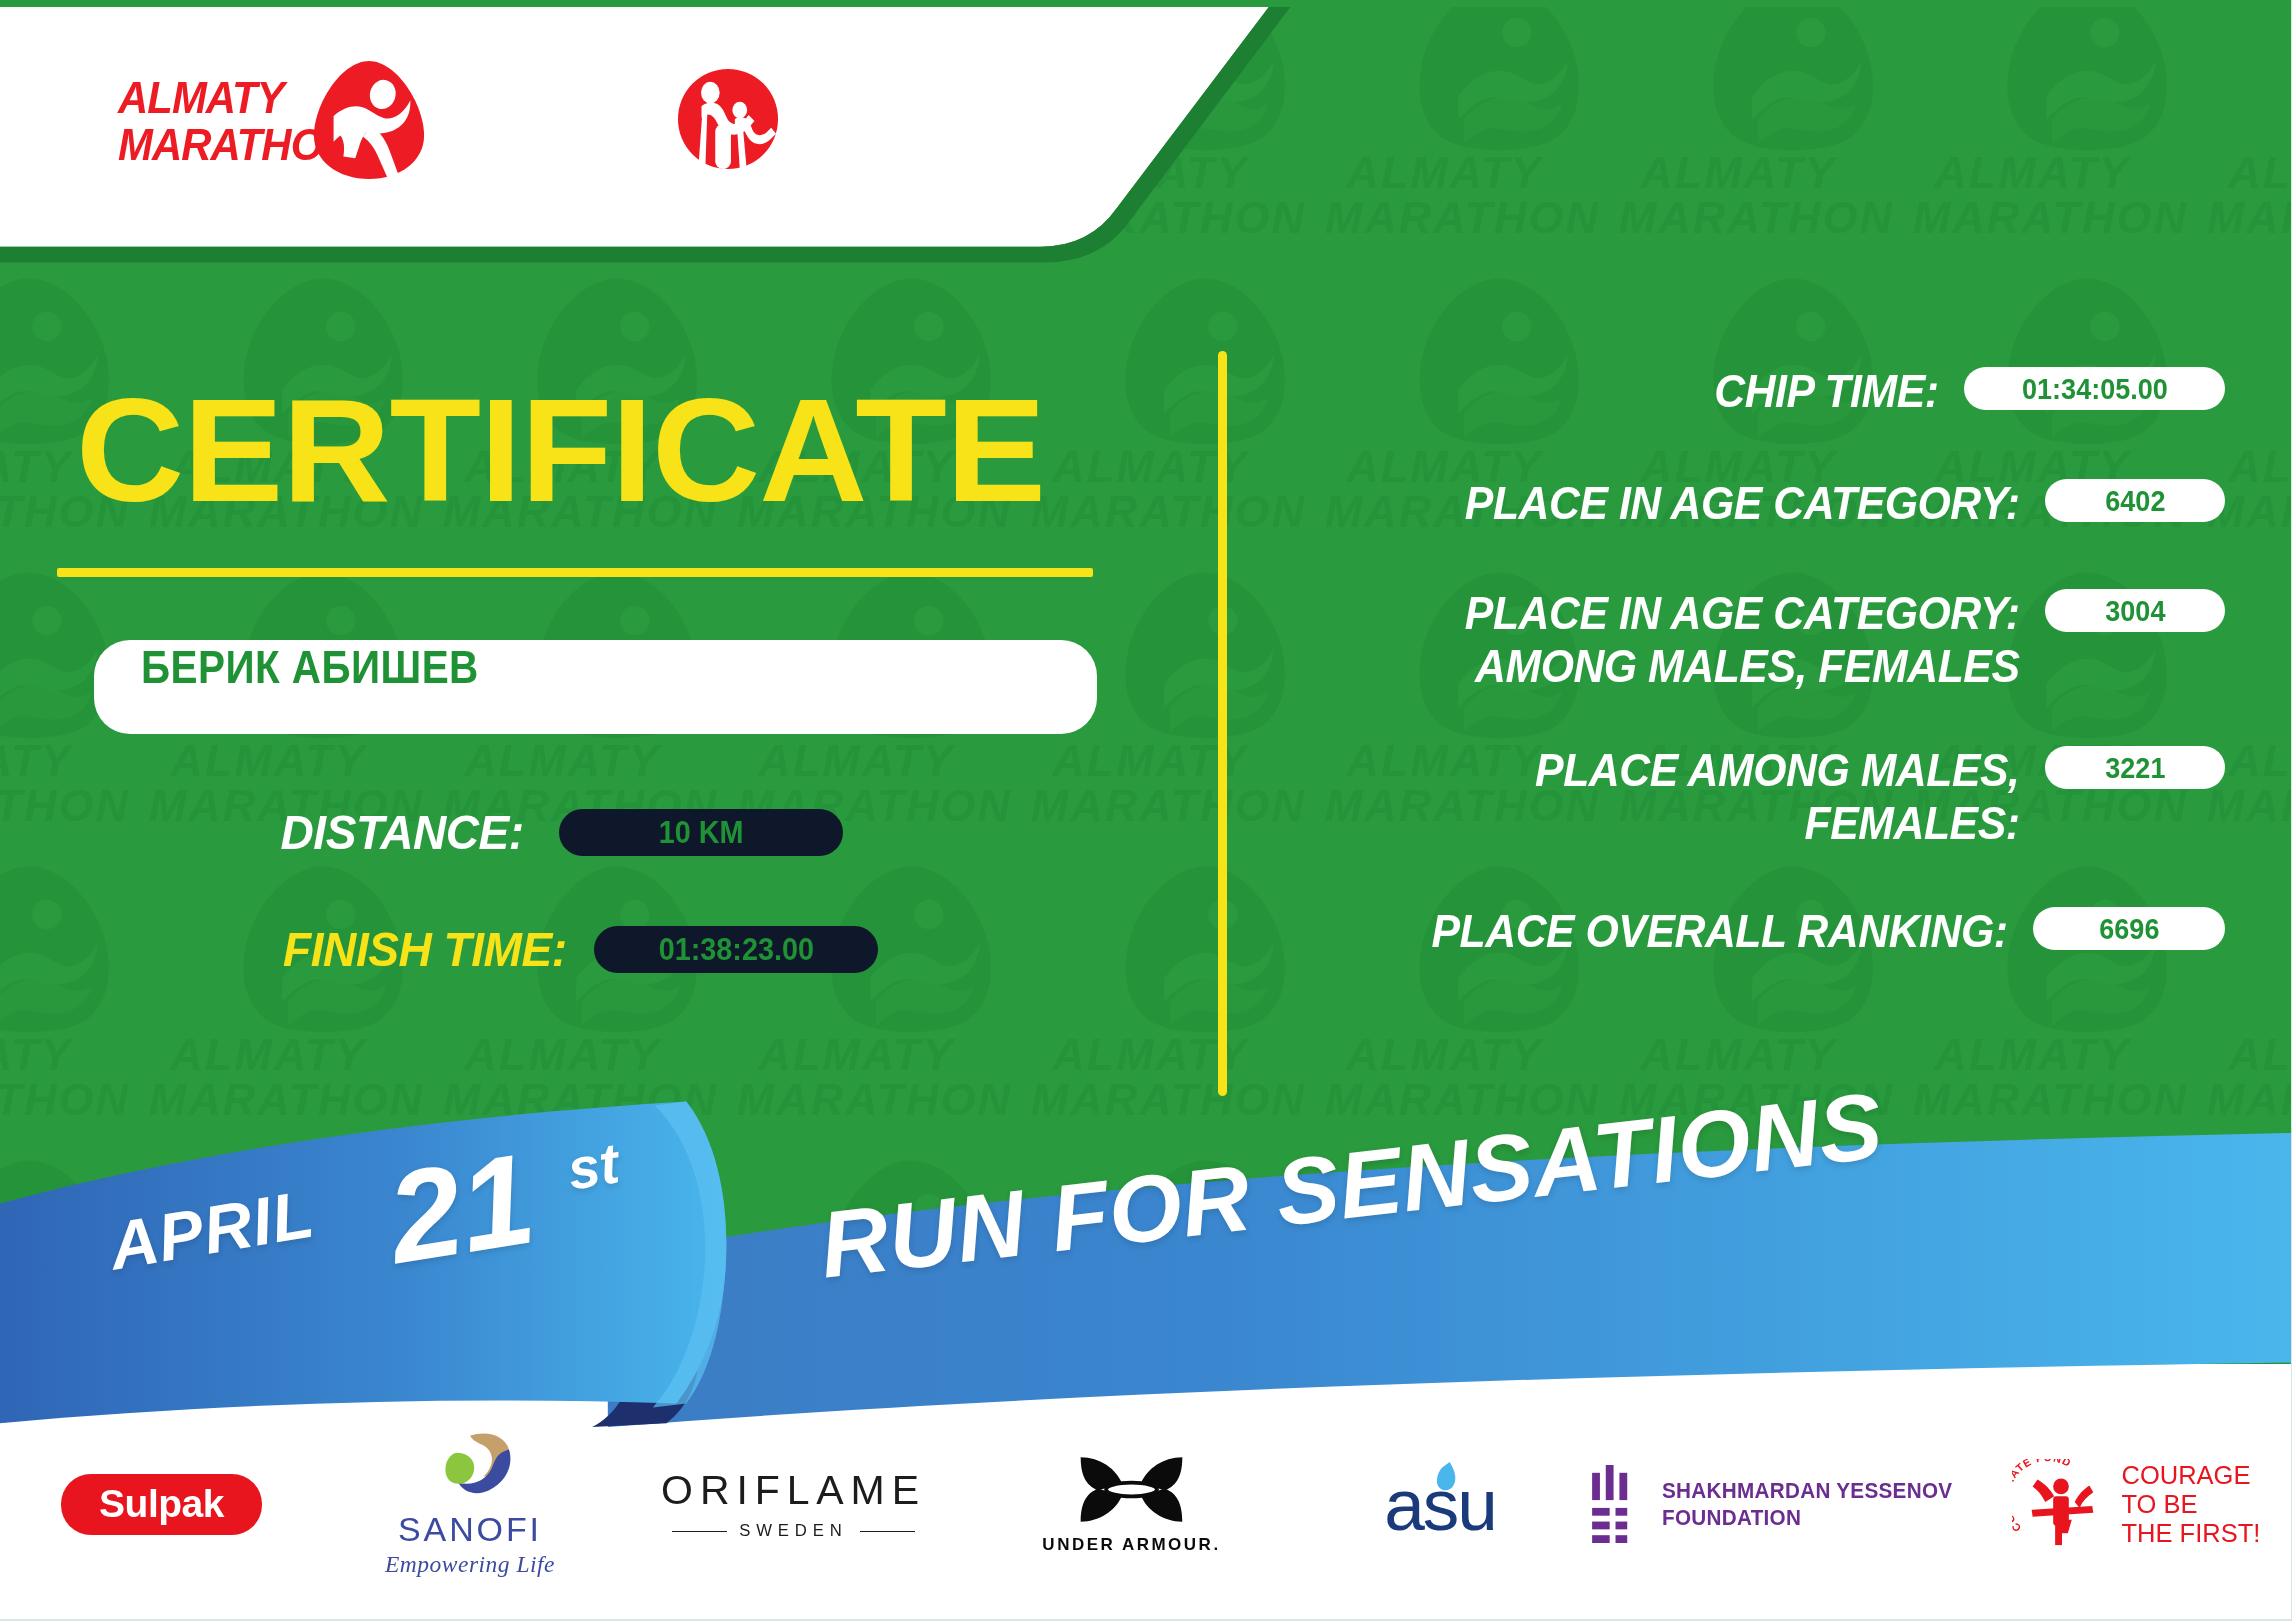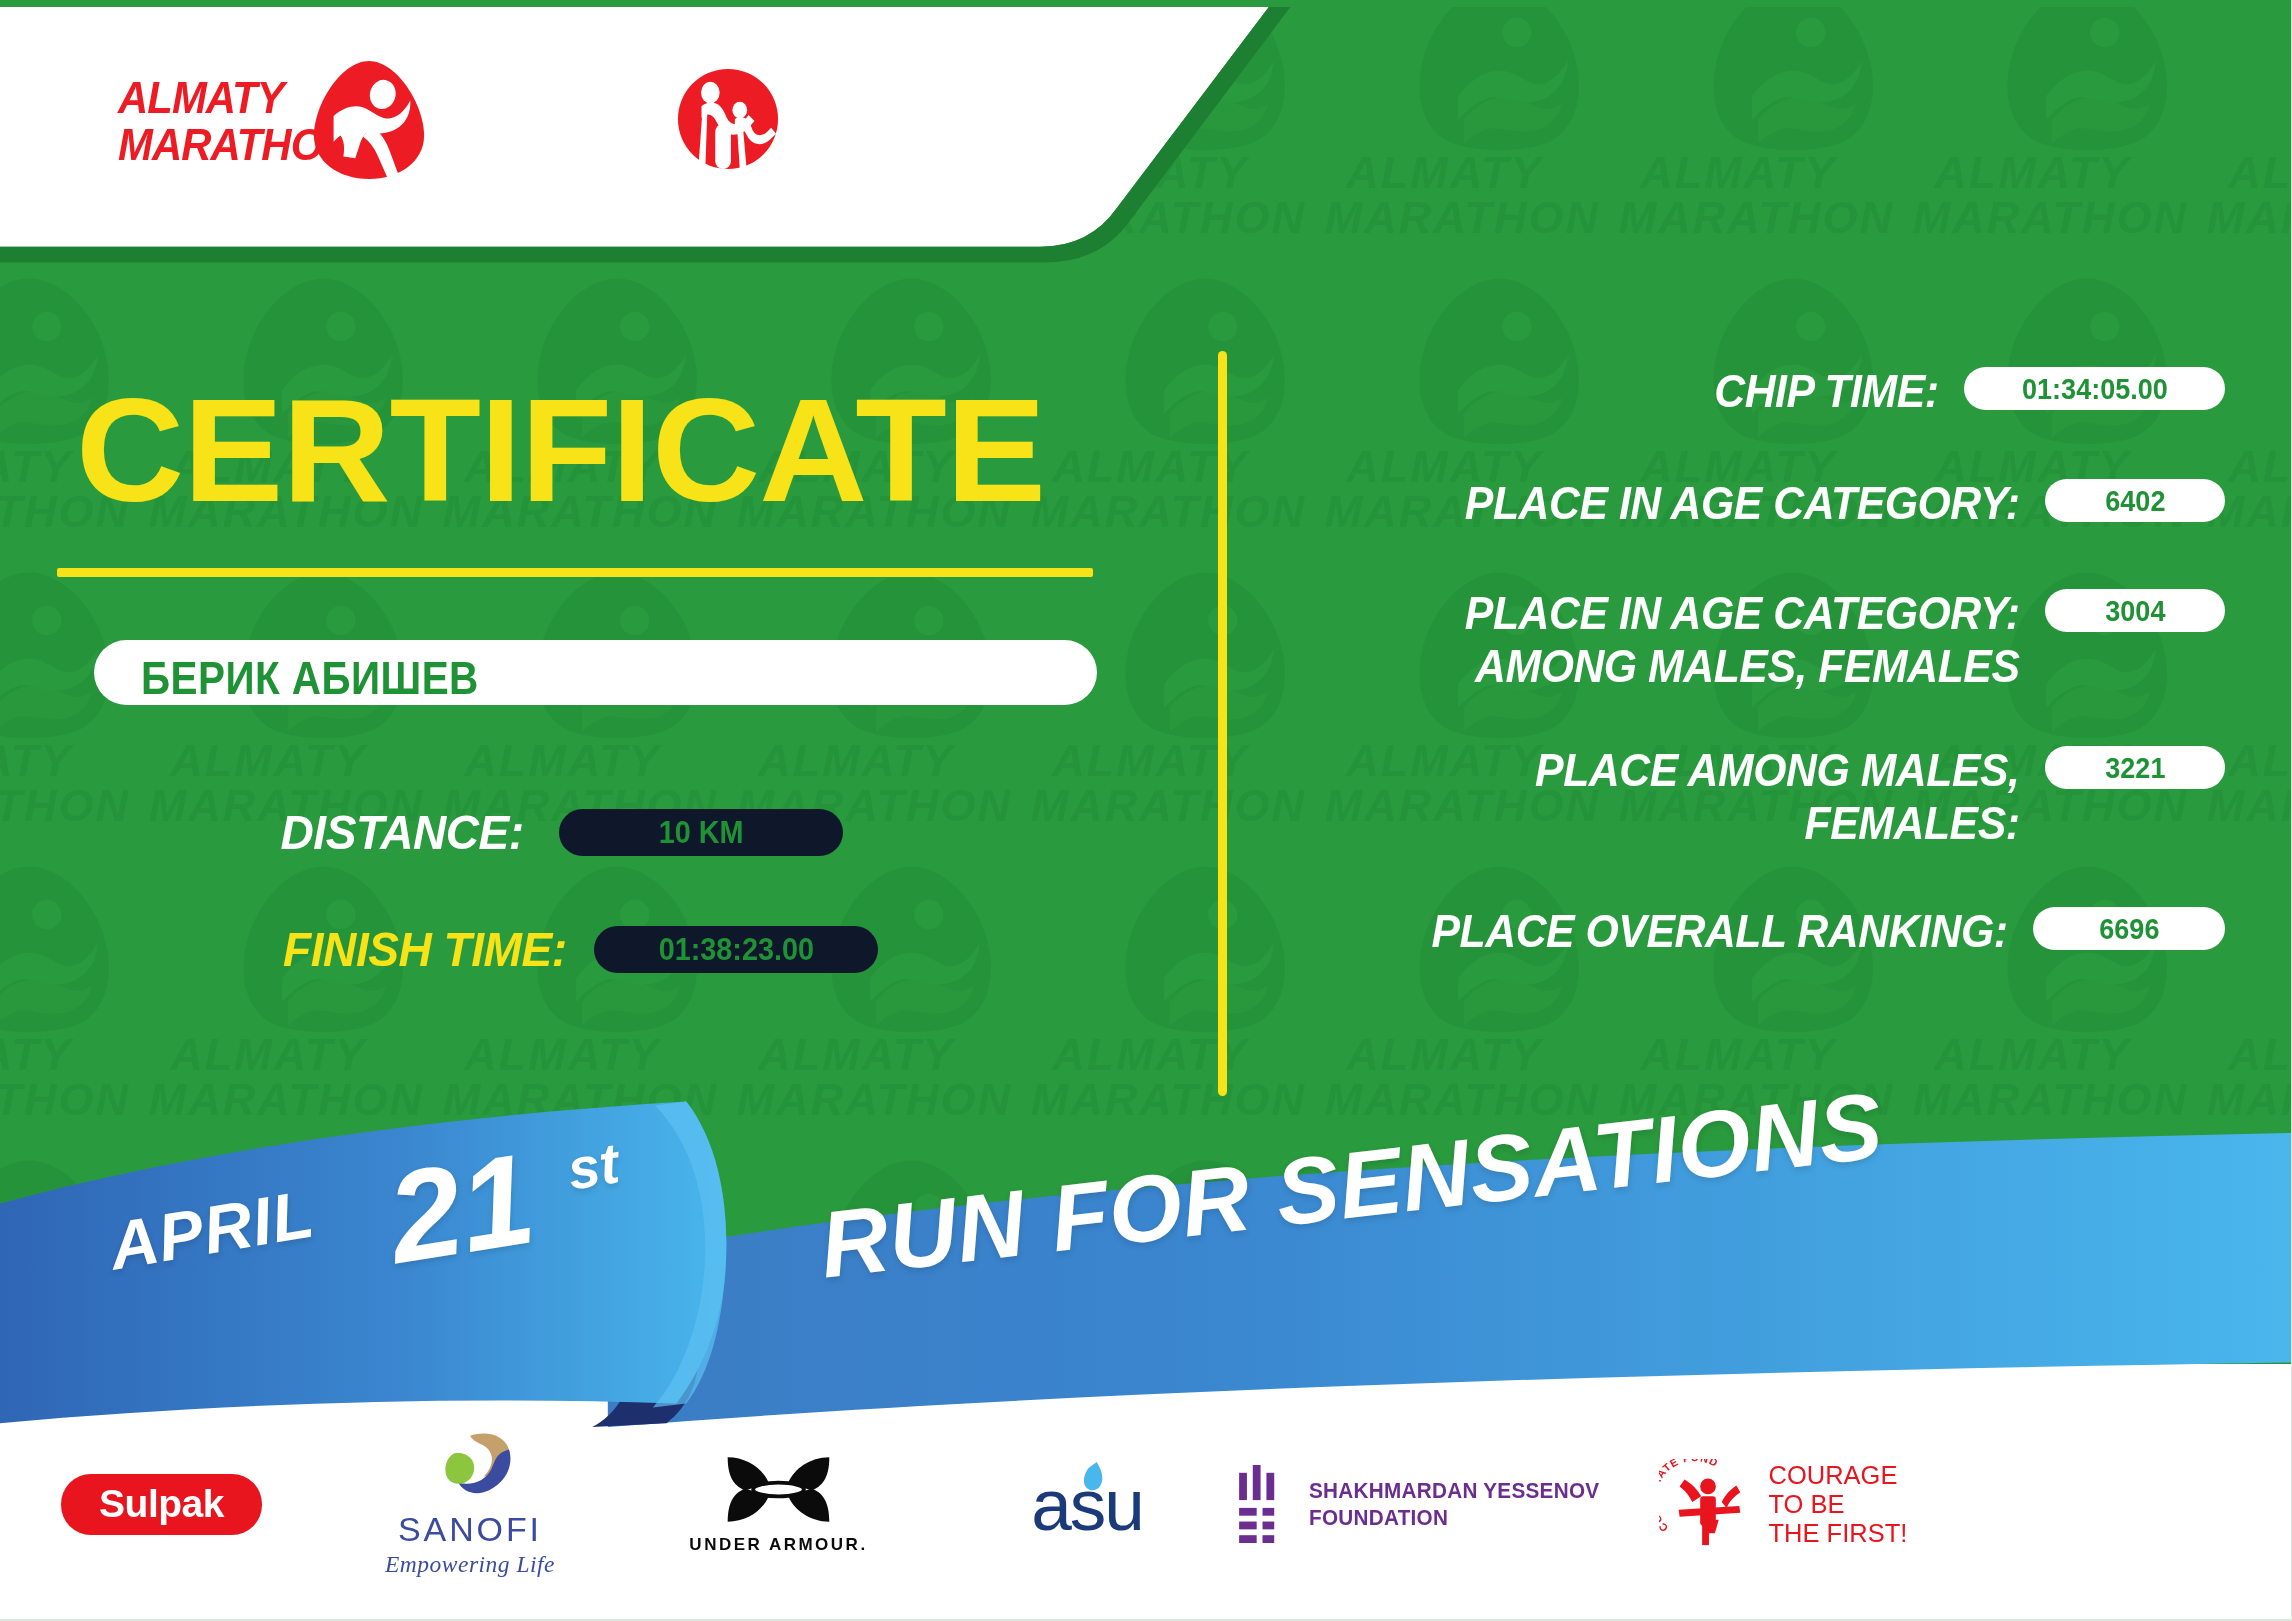--- a/index.html
+++ b/index.html
@@ -69,23 +69,23 @@
     font-size:147px;line-height:147px;font-weight:bold;
     color:#f7e317;letter-spacing:-1px;
     transform:scaleX(1.02);transform-origin:left top;
     font-family:"Liberation Sans",sans-serif;
   }
   .title-rule{
     position:absolute;left:57px;top:568px;width:1036px;height:8.8px;
     background:#f7e317;z-index:20;border-radius:2px;
   }
   .name-pill{
-    position:absolute;left:94px;top:640px;width:1003px;height:65px;
+    position:absolute;left:94px;top:640px;width:1003px;height:94px;
     background:#fff;border-radius:36px;z-index:20;
-    display:flex;align-items:flex-end;
+    display:flex;align-items:flex-start;
   }
   .name-text{
     margin-left:47px;color:#1f9236;font-weight:bold;
     font-size:46px;letter-spacing:0.5px;
     transform:scaleX(.88);transform-origin:left center;
     font-family:"Liberation Sans",sans-serif;white-space:nowrap;
   }
 
   
   .lrow{position:absolute;z-index:20;display:flex;align-items:center;}
@@ -450,20 +450,30 @@
         <svg width="90" height="74" viewBox="0 0 92 76">
           <path d="M46 6 C64 0 82 6 86 20 C90 36 74 46 60 48 C72 36 72 20 56 14 C52 12 48 10 46 6 Z" fill="#c6a06b"></path>
           <path d="M86 20 C92 38 80 58 60 64 C48 67 38 62 34 54 C48 58 62 52 68 40 C72 32 72 24 86 20 Z" fill="#3b4ba0"></path>
           <path d="M30 24 C42 22 52 30 50 42 C48 52 38 58 28 54 C18 50 18 30 30 24 Z" fill="#8cc63e"></path>
         </svg>
         <div class="sanofi-word">SANOFI</div>
         <div class="sanofi-tag">Empowering Life</div>
       </div>
     </div>
 
+    <div class="sp" id="sp-oriflame">
+      <div class="ori-wrap">
+        <div class="ori-word">ORIFLAME</div>
+        <div class="ori-sub">
+          <div class="ln"></div>
+          <div class="sw">SWEDEN</div>
+          <div class="ln"></div>
+        </div>
+      </div>
+    </div>
 
     <div class="sp" id="sp-ua">
       <div class="ua-wrap">
         <svg width="129" height="73" viewBox="0 0 132 74">
           <path d="M14 4 C34 4 50 16 56 30 C44 34 38 36 32 38 C22 34 14 26 14 4 Z" fill="#0b0b0b"></path>
           <path d="M118 4 C118 26 110 34 100 38 C94 36 88 34 76 30 C82 16 98 4 118 4 Z" fill="#0b0b0b"></path>
           <path d="M14 70 C14 48 22 40 32 36 C38 38 44 40 56 44 C50 58 34 70 14 70 Z" fill="#0b0b0b"></path>
           <path d="M118 70 C98 70 82 58 76 44 C88 40 94 38 100 36 C110 40 118 48 118 70 Z" fill="#0b0b0b"></path>
           <ellipse cx="66" cy="37" rx="26" ry="7" fill="none" stroke="#0b0b0b" stroke-width="4"></ellipse>
         </svg>

